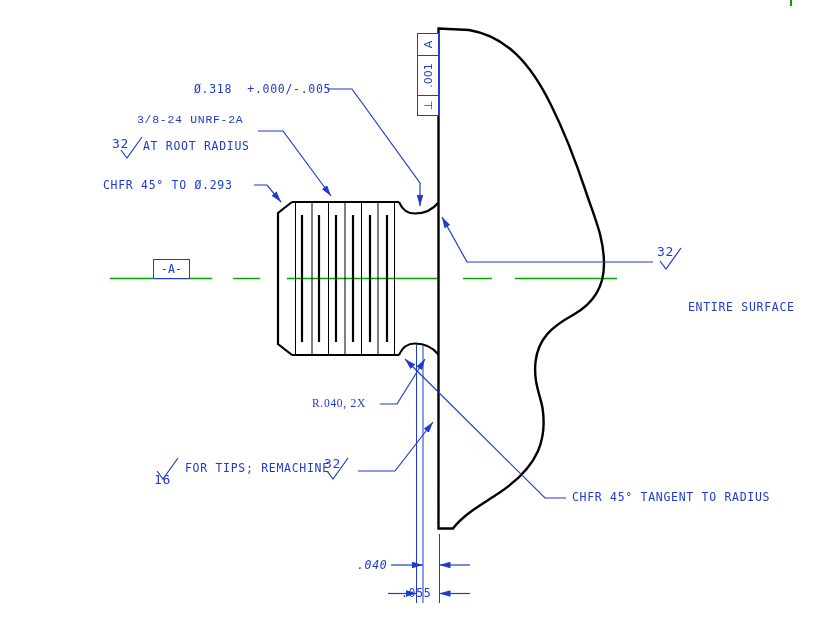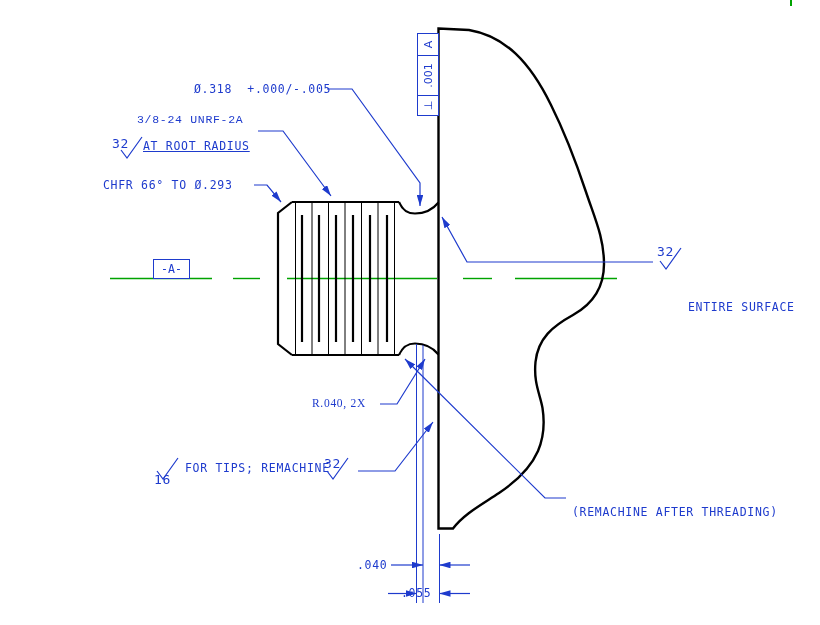--- a/index.html
+++ b/index.html
@@ -123,36 +123,36 @@
       <path d="M660,261 L666,269 L681,248"></path>
       <path d="M157,471 L163,479 L178,458"></path>
       <path d="M327,471 L333,479 L348,458"></path>
     </g>
   </svg>
 
   <div class="lbl" style="left:194px;top:83px;">Ø.318  +.000/-.005</div>
 
   <div class="lbl" style="left:137px;top:114px;font-family:Liberation Mono, monospace;">3/8-24 UNRF-2A</div>
   <div class="lbl sm" style="left:112px;top:138px;">32</div>
-  <div class="lbl" style="left:143px;top:140px;text-decoration:underline;">AT ROOT RADIUS</div>
+  <div class="lbl" style="left:143px;top:140px;">AT ROOT RADIUS</div>
 
-  <div class="lbl" style="left:103px;top:179px;">CHFR 66° TO Ø.293</div>
+  <div class="lbl" style="left:103px;top:179px;">CHFR 45° TO Ø.293</div>
 
   <div class="lbl sm" style="left:657px;top:246px;">32</div>
   <div class="lbl" style="left:688px;top:253px;margin-top:48px;">ENTIRE SURFACE</div>
 
   <div class="lbl" style="left:312px;top:397px;font-family:Liberation Serif, serif;">R.040, 2X</div>
 
   <div class="lbl sm" style="left:154px;top:474px;">16</div>
   <div class="lbl" style="left:185px;top:462px;">FOR TIPS; REMACHINE</div>
   <div class="lbl sm" style="left:324px;top:458px;">32</div>
 
-  <div class="lbl" style="left:572px;top:506px;">(REMACHINE AFTER THREADING)</div>
+  <div class="lbl" style="left:572px;top:491px;">CHFR 45° TANGENT TO RADIUS</div>
 
-  <div class="lbl" style="left:357px;top:559px;">.040</div>
+  <div class="lbl" style="left:357px;top:559px;font-style:italic;">.040</div>
   <div class="lbl" style="left:355px;top:587px;margin-left:46px;">.055</div>
 
   <div class="datum-box">
       <span>-A-</span>
     </div>
 
   <div class="fcf-outer">
     <div class="fcf-inner">
       <div class="fcf-cell fcf-sym">⊥</div>
       <div class="fcf-cell fcf-tol">.001</div>

